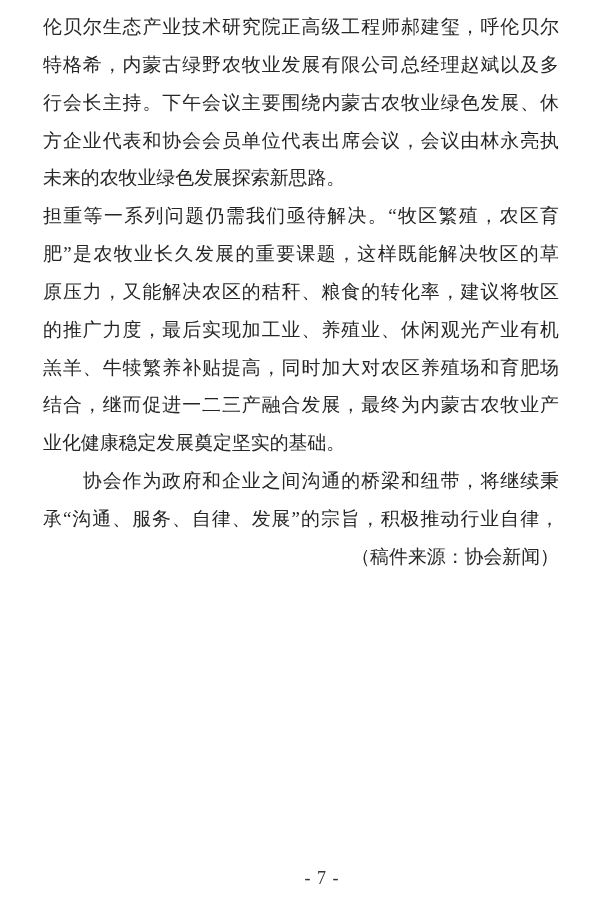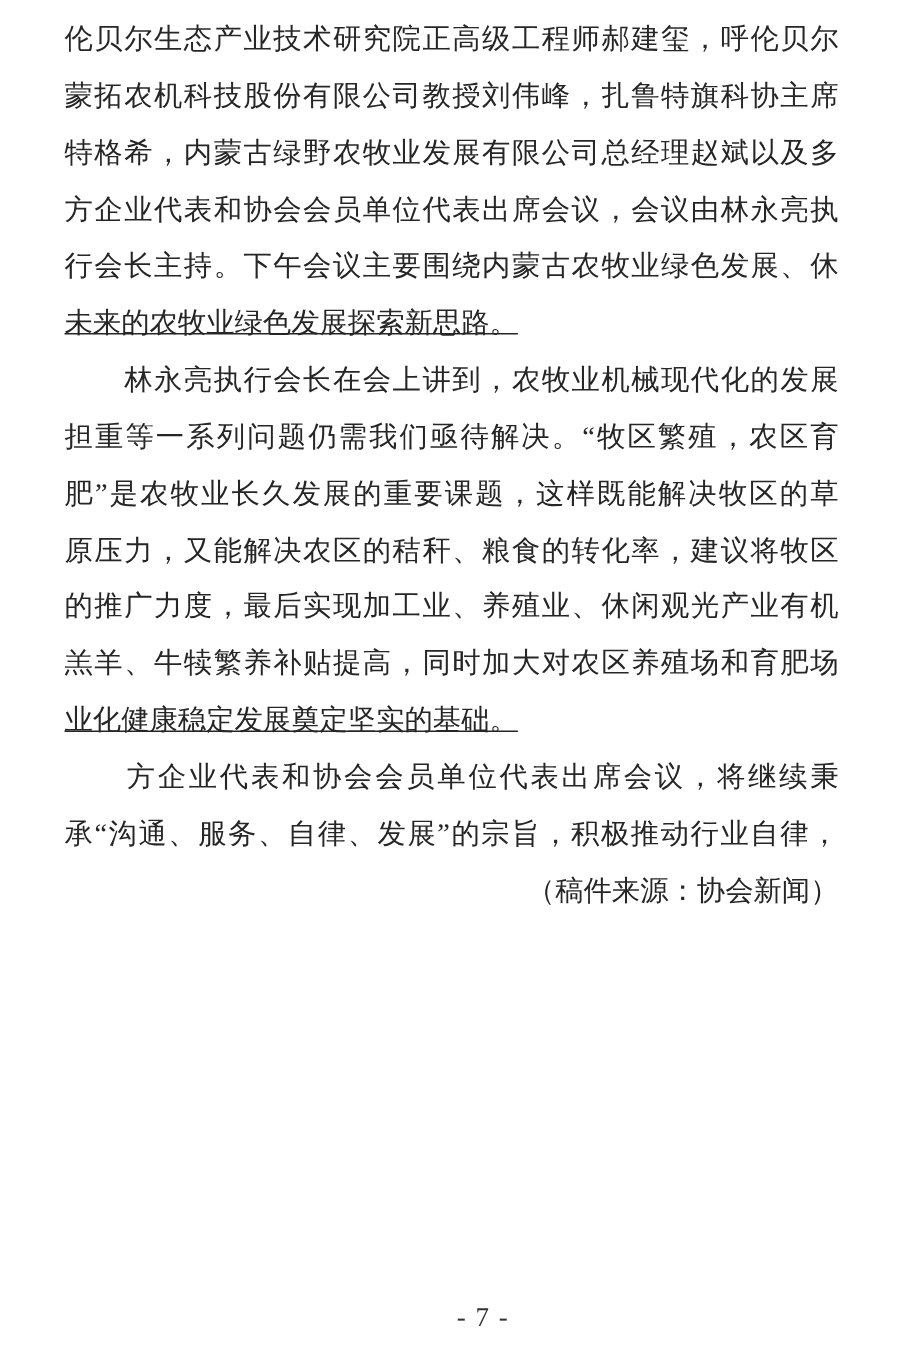--- a/index.html
+++ b/index.html
@@ -32,21 +32,20 @@
     line-height: 37.85px;
     font-size: 18.9px;
     text-align: justify;
     text-align-last: justify;
     white-space: nowrap;
     letter-spacing: 0;
   }
   .line.last {
     text-align: left;
     text-align-last: left;
-    text-decoration: underline;
   }
   .source-line {
     height: 37.85px;
     line-height: 37.85px;
     font-size: 18.9px;
     text-align: left;
     text-align-last: right;
     white-space: nowrap;
   }
   .page-number {
@@ -61,36 +60,35 @@
   }
 </style>
 </head>
 <body>
 
 <div class="page">
   <div class="text-column">
     <div id="paragraphs">
         <div class="para">
           <div class="line">伦贝尔生态产业技术研究院正高级工程师郝建玺，呼伦贝尔</div>
-          <div class="line">蒙拓农机科技股份有限公司教授刘伟峰，扎鲁特旗科协主席</div>
           <div class="line">特格希，内蒙古绿野农牧业发展有限公司总经理赵斌以及多</div>
+          <div class="line">行会长主持。下午会议主要围绕内蒙古农牧业绿色发展、休</div>
           <div class="line">方企业代表和协会会员单位代表出席会议，会议由林永亮执</div>
-          <div class="line">行会长主持。下午会议主要围绕内蒙古农牧业绿色发展、休</div>
           <div class="line last">未来的农牧业绿色发展探索新思路。</div>
         </div>
         <div class="para">
-          <div class="line">　　林永亮执行会长在会上讲到，农牧业机械现代化的发展</div>
           <div class="line">担重等一系列问题仍需我们亟待解决。“牧区繁殖，农区育</div>
           <div class="line">肥”是农牧业长久发展的重要课题，这样既能解决牧区的草</div>
           <div class="line">原压力，又能解决农区的秸秆、粮食的转化率，建议将牧区</div>
           <div class="line">的推广力度，最后实现加工业、养殖业、休闲观光产业有机</div>
           <div class="line">羔羊、牛犊繁养补贴提高，同时加大对农区养殖场和育肥场</div>
+          <div class="line">结合，继而促进一二三产融合发展，最终为内蒙古农牧业产</div>
           <div class="line last">业化健康稳定发展奠定坚实的基础。</div>
         </div>
         <div class="para">
-          <div class="line">　　方企业代表和协会会员单位代表出席会议，将继续秉</div>
+          <div class="line">　　协会作为政府和企业之间沟通的桥梁和纽带，将继续秉</div>
           <div class="line">承“沟通、服务、自律、发展”的宗旨，积极推动行业自律，</div>
         </div>
       </div>
     <div class="source-line">（稿件来源：协会新闻）</div>
   </div>
   <div class="page-number">- 7 -</div>
 </div>
 
 </body></html>

